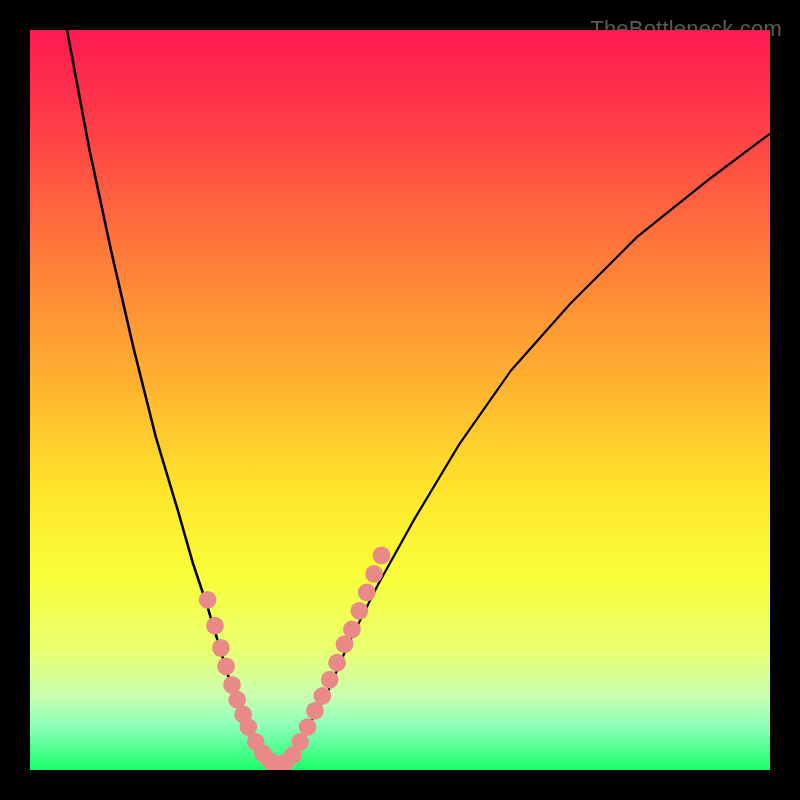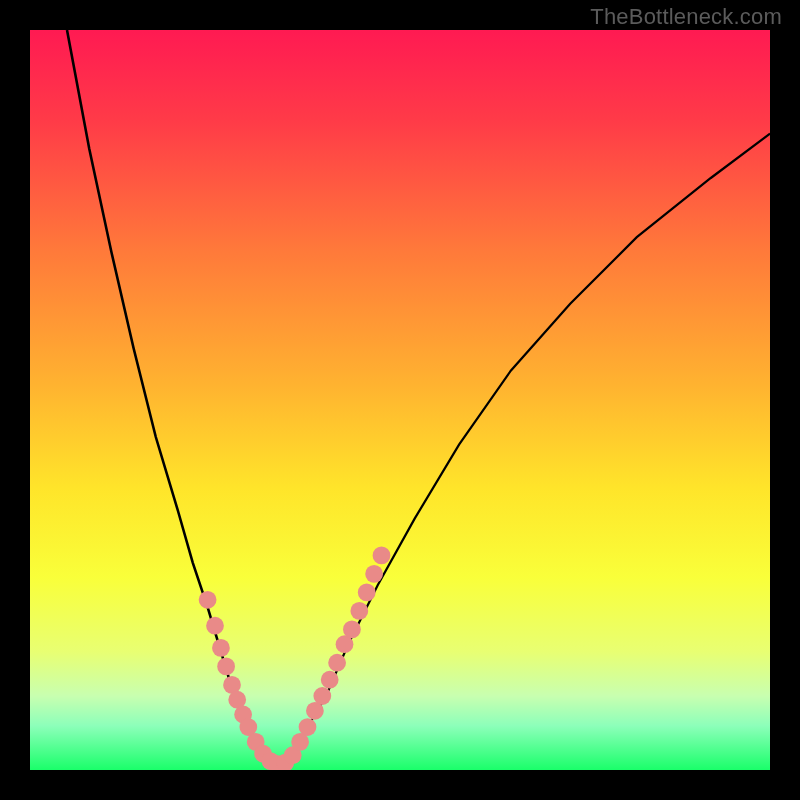--- a/index.html
+++ b/index.html
@@ -34,21 +34,21 @@
   }
   .curve-svg {
     position: absolute;
     left: 0;
     top: 0;
     width: 740px;
     height: 740px;
   }
   .watermark {
     position: absolute;
-    top: 4px;
+    top: 16px;
     right: 18px;
     color: #5b5b5b;
     font-size: 22px;
     font-weight: 500;
     letter-spacing: 0.2px;
     user-select: none;
   }
 </style>
 </head>
 <body>

